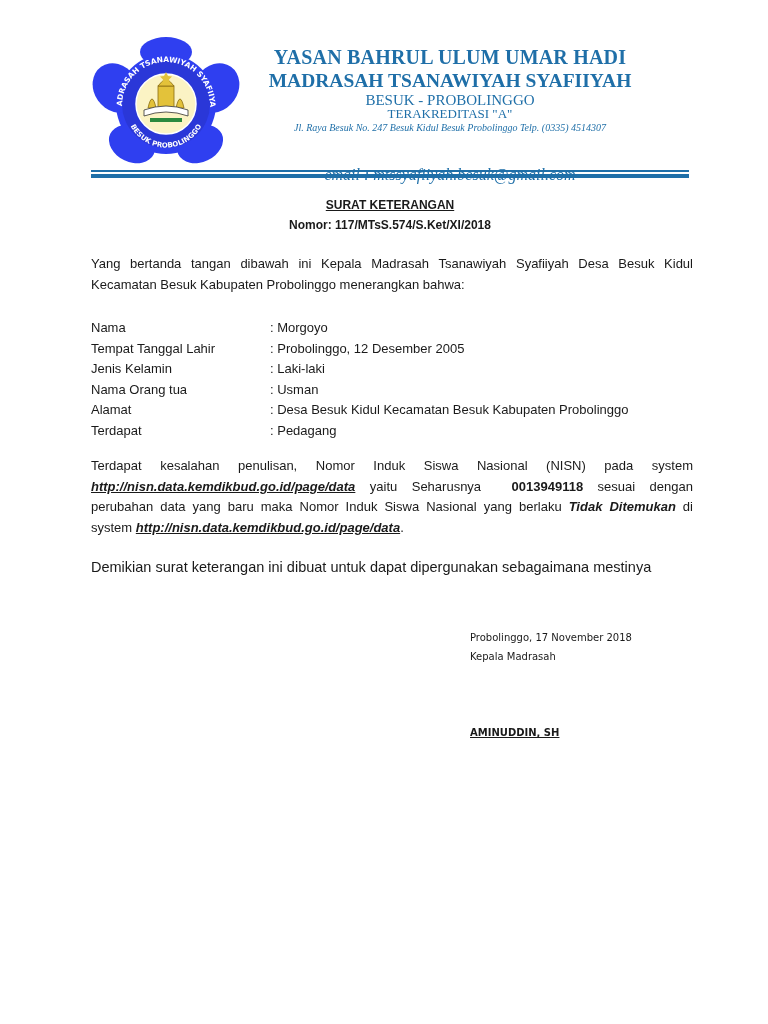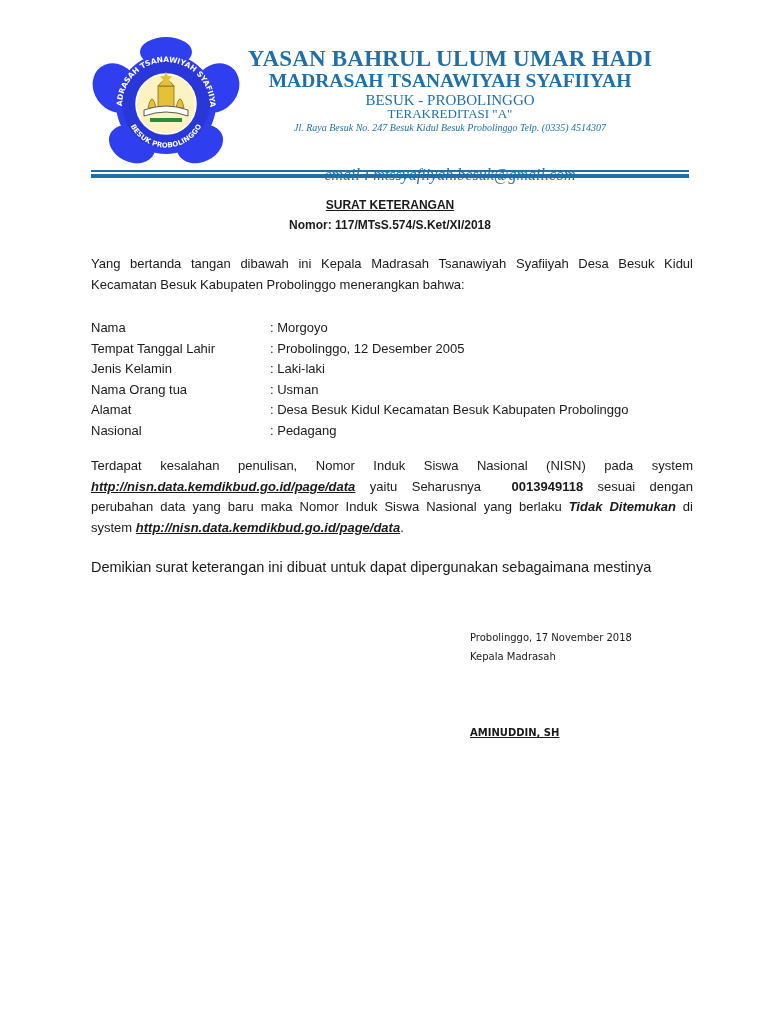--- a/index.html
+++ b/index.html
@@ -1,20 +1,20 @@
 <!DOCTYPE html>
 <html><head>
 <meta charset="utf-8">
 <style>
   html, body { margin: 0; padding: 0; background: #ffffff; }
   body { width: 768px; height: 1024px; position: relative; overflow: hidden; font-family: "Liberation Sans", sans-serif; color: #1a1a1a; }
   .abs { position: absolute; }
   .logo { left: 88px; top: 36px; width: 156px; height: 132px; }
   .kop { left: 240px; width: 420px; text-align: center; font-family: "Liberation Serif", serif; color: #1f6fa8; }
-  .kop1 { top: 46px; font-size: 23px; font-weight: bold; letter-spacing: 0.2px; }
+  .kop1 { top: 46px; font-size: 20px; font-weight: bold; letter-spacing: 0.2px; }
   .kop2 { top: 70px; font-size: 19.5px; font-weight: bold; }
   .kop3 { top: 92px; font-size: 15px; }
   .kop4 { top: 106px; font-size: 13px; }
   .kop5 { top: 122px; font-size: 10px; font-style: italic; left: 230px; width: 440px; }
   .kop6 { top: 138px; font-size: 16px; font-style: italic; margin-top: 28px; }
   .rule-thin { left: 91px; top: 170px; width: 598px; height: 2px; background: #1f6fa8; }
   .rule-thick { left: 91px; top: 174px; width: 598px; height: 4px; background: #1f6fa8; }
   .title { left: 200px; width: 380px; top: 198px; text-align: center; font-size: 12px; font-weight: bold; text-decoration: underline; }
   .nomor { left: 200px; width: 380px; top: 218px; text-align: center; font-size: 12px; font-weight: bold; }
   .para { left: 91px; width: 602px; font-size: 13px; line-height: 20.5px; text-align: justify; }
@@ -92,21 +92,21 @@
   </div>
   <div class="bio-row">
     <span class="bio-label">Nama Orang tua</span>
     <span>: Usman</span>
   </div>
   <div class="bio-row">
     <span class="bio-label">Alamat</span>
     <span>: Desa Besuk Kidul Kecamatan Besuk Kabupaten Probolinggo</span>
   </div>
   <div class="bio-row">
-    <span class="bio-label">Nasional</span>
+    <span class="bio-label">Terdapat</span>
     <span>: Pedagang</span>
   </div>
 </div>
 
 <div class="abs para p2"><span>Terdapat kesalahan penulisan, Nomor Induk Siswa Nasional (NISN) pada system </span><span class="link">http://nisn.data.kemdikbud.go.id/page/data</span><span> yaitu Seharusnya </span><span class="bold">0013949118</span><span> sesuai dengan perubahan data yang baru maka Nomor Induk Siswa Nasional yang berlaku </span><span class="bi">Tidak Ditemukan</span><span> di system </span><span class="link">http://nisn.data.kemdikbud.go.id/page/data</span><span>.</span></div>
 
 <div class="abs para p3">Demikian surat keterangan ini dibuat untuk dapat dipergunakan sebagaimana mestinya</div>
 
 <div class="abs sign s1">Probolinggo, 17 November 2018</div>
 <div class="abs sign s2">Kepala Madrasah</div>

